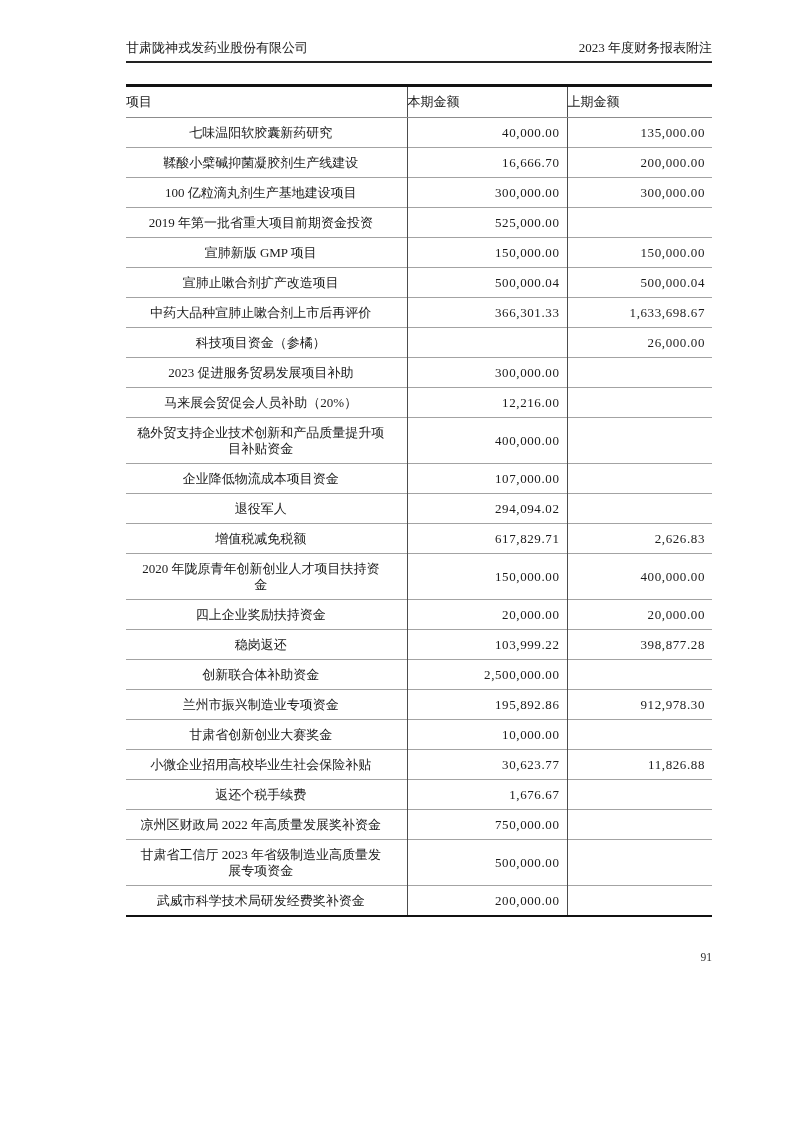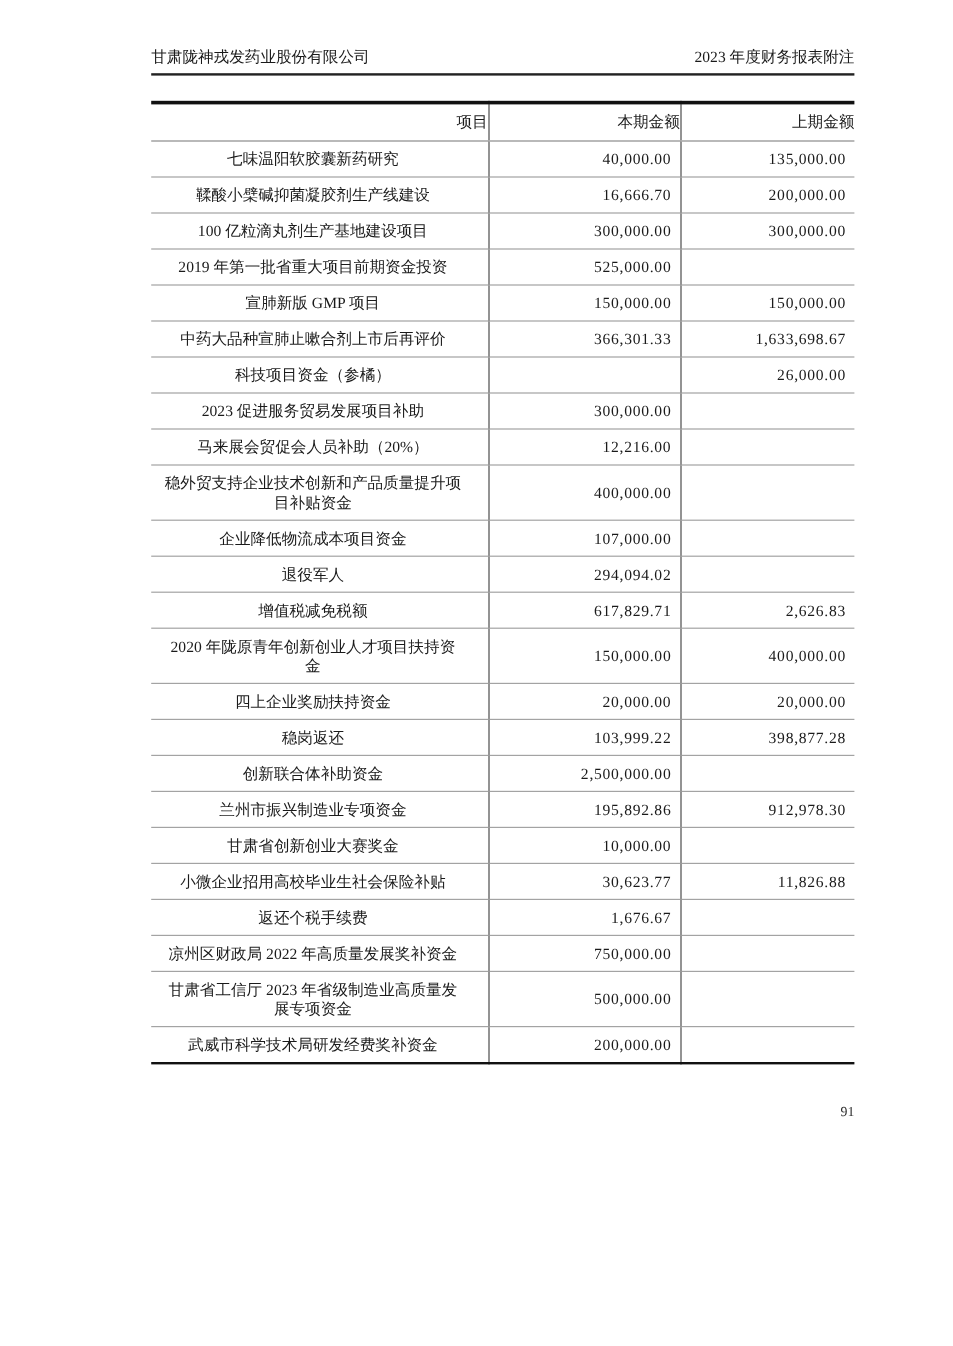--- a/index.html
+++ b/index.html
@@ -35,21 +35,21 @@
     margin-top: 21px;
     border-collapse: collapse;
     table-layout: fixed;
     border-top: 3px solid #111111;
     border-bottom: 2.5px solid #111111;
     font-size: 13px;
   }
   .subsidy-table th {
     font-weight: normal;
     height: 30px;
-    text-align: right;
+    text-align: left;
     vertical-align: middle;
     border-bottom: 1px solid #8c8c8c;
     padding: 0;
   }
   .subsidy-table tbody td {
     border-top: 1px solid #a3a3a3;
     vertical-align: middle;
     line-height: 16px;
     padding-top: 6.5px;
     padding-bottom: 6.5px;
@@ -123,20 +123,25 @@
           <td class="item">2019 年第一批省重大项目前期资金投资</td>
           <td class="num">525,000.00</td>
           <td class="num"></td>
         </tr>
         <tr>
           <td class="item">宣肺新版 GMP 项目</td>
           <td class="num">150,000.00</td>
           <td class="num">150,000.00</td>
         </tr>
         <tr>
+          <td class="item">宣肺止嗽合剂扩产改造项目</td>
+          <td class="num">500,000.04</td>
+          <td class="num">500,000.04</td>
+        </tr>
+        <tr>
           <td class="item">中药大品种宣肺止嗽合剂上市后再评价</td>
           <td class="num">366,301.33</td>
           <td class="num">1,633,698.67</td>
         </tr>
         <tr>
           <td class="item">科技项目资金（参橘）</td>
           <td class="num"></td>
           <td class="num">26,000.00</td>
         </tr>
         <tr>

